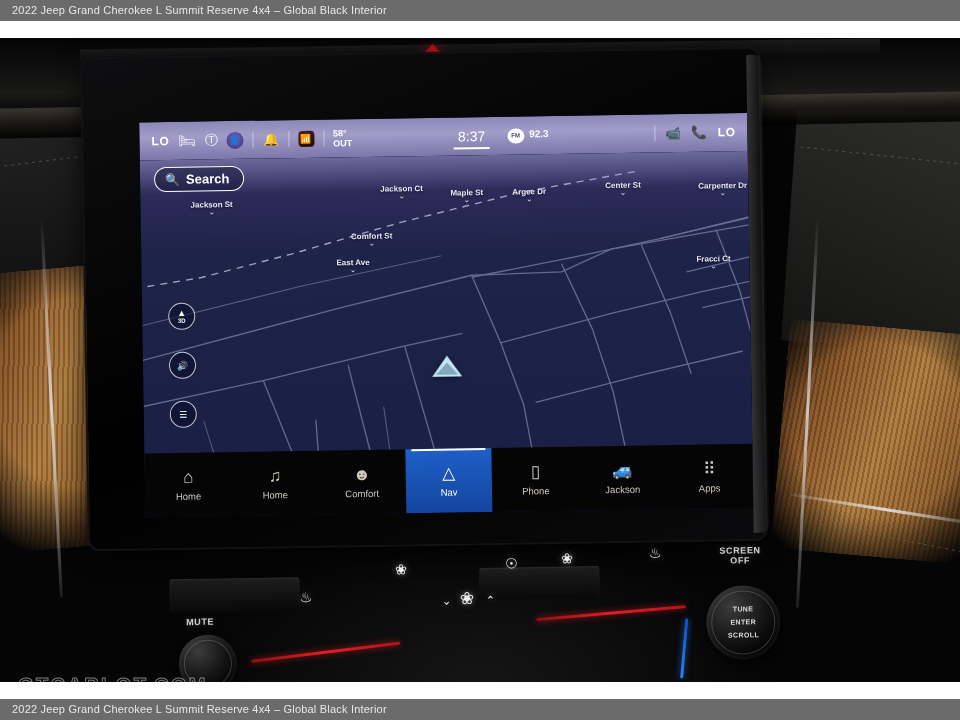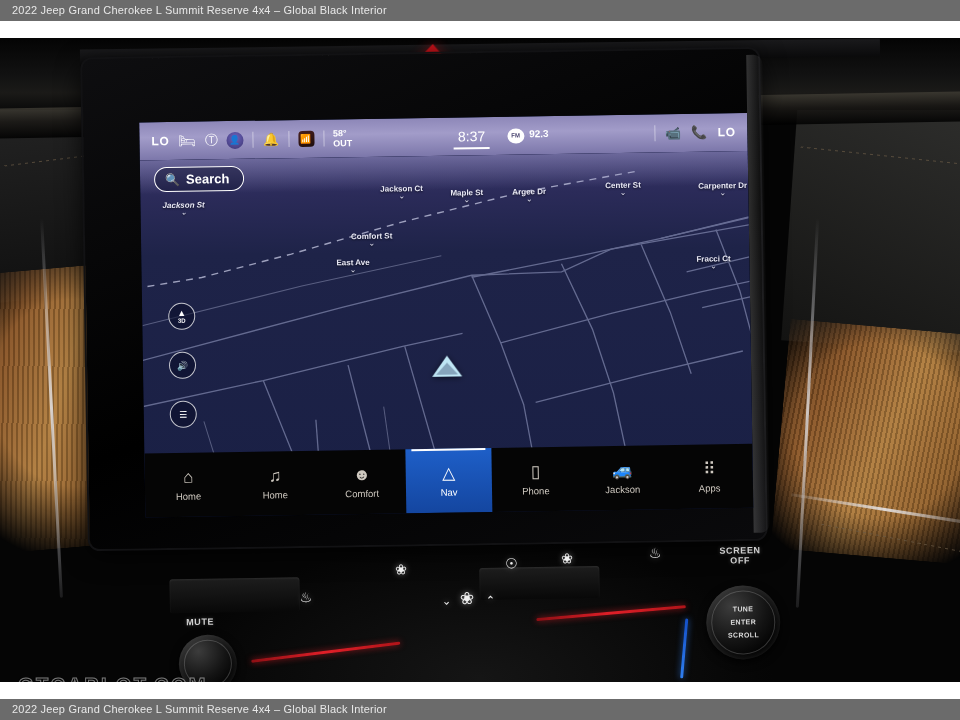--- a/index.html
+++ b/index.html
@@ -381,21 +381,21 @@
           <path d="M-20,130 L60,118 L150,96 L260,66 L380,38 L500,18" stroke="#c8cbe4" stroke-width="1.4" stroke-dasharray="7 6" fill="none" opacity="0.75"></path>
         </svg>
         <div class="map-haze"></div>
 
         <div class="search-pill">
           <span style="font-size:12px;">🔍</span>
           <span>Search</span>
         </div>
 
         <div id="street-labels">
-            <div class="street" style="left: 22px; top: 41px; font-style: italic;">Jackson St</div>
+            <div class="street" style="left: 50px; top: 41px;">Jackson St</div>
             <div class="street" style="left: 240px; top: 28px;">Jackson Ct</div>
             <div class="street" style="left: 310px; top: 33px;">Maple St</div>
             <div class="street" style="left: 372px; top: 33px;">Argee Dr</div>
             <div class="street" style="left: 465px; top: 28px;">Center St</div>
             <div class="street" style="left: 558px; top: 30px;">Carpenter Dr</div>
             <div class="street" style="left: 210px; top: 75px;">Comfort St</div>
             <div class="street" style="left: 195px; top: 101px;">East Ave</div>
             <div class="street" style="left: 555px; top: 103px;">Fracci Ct</div>
           </div>
         <div id="map-controls">

